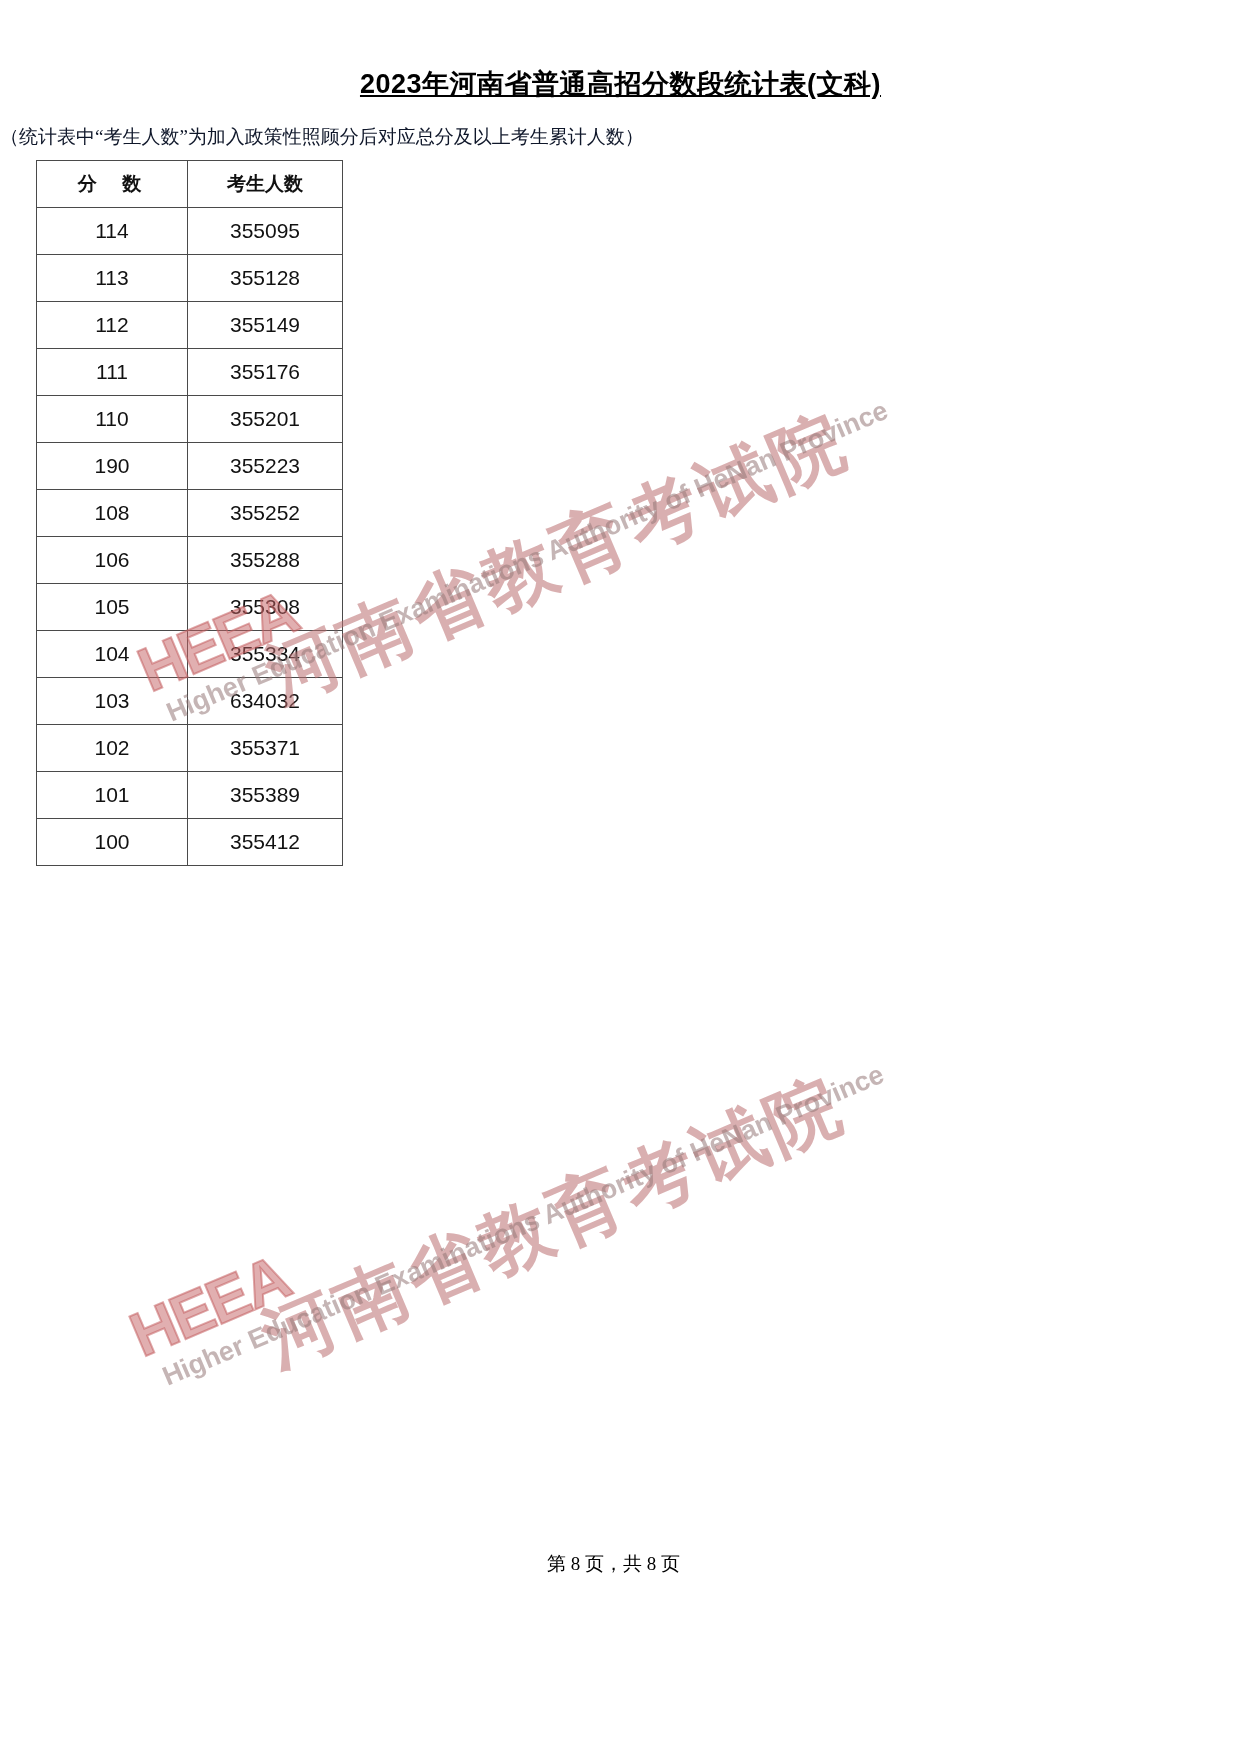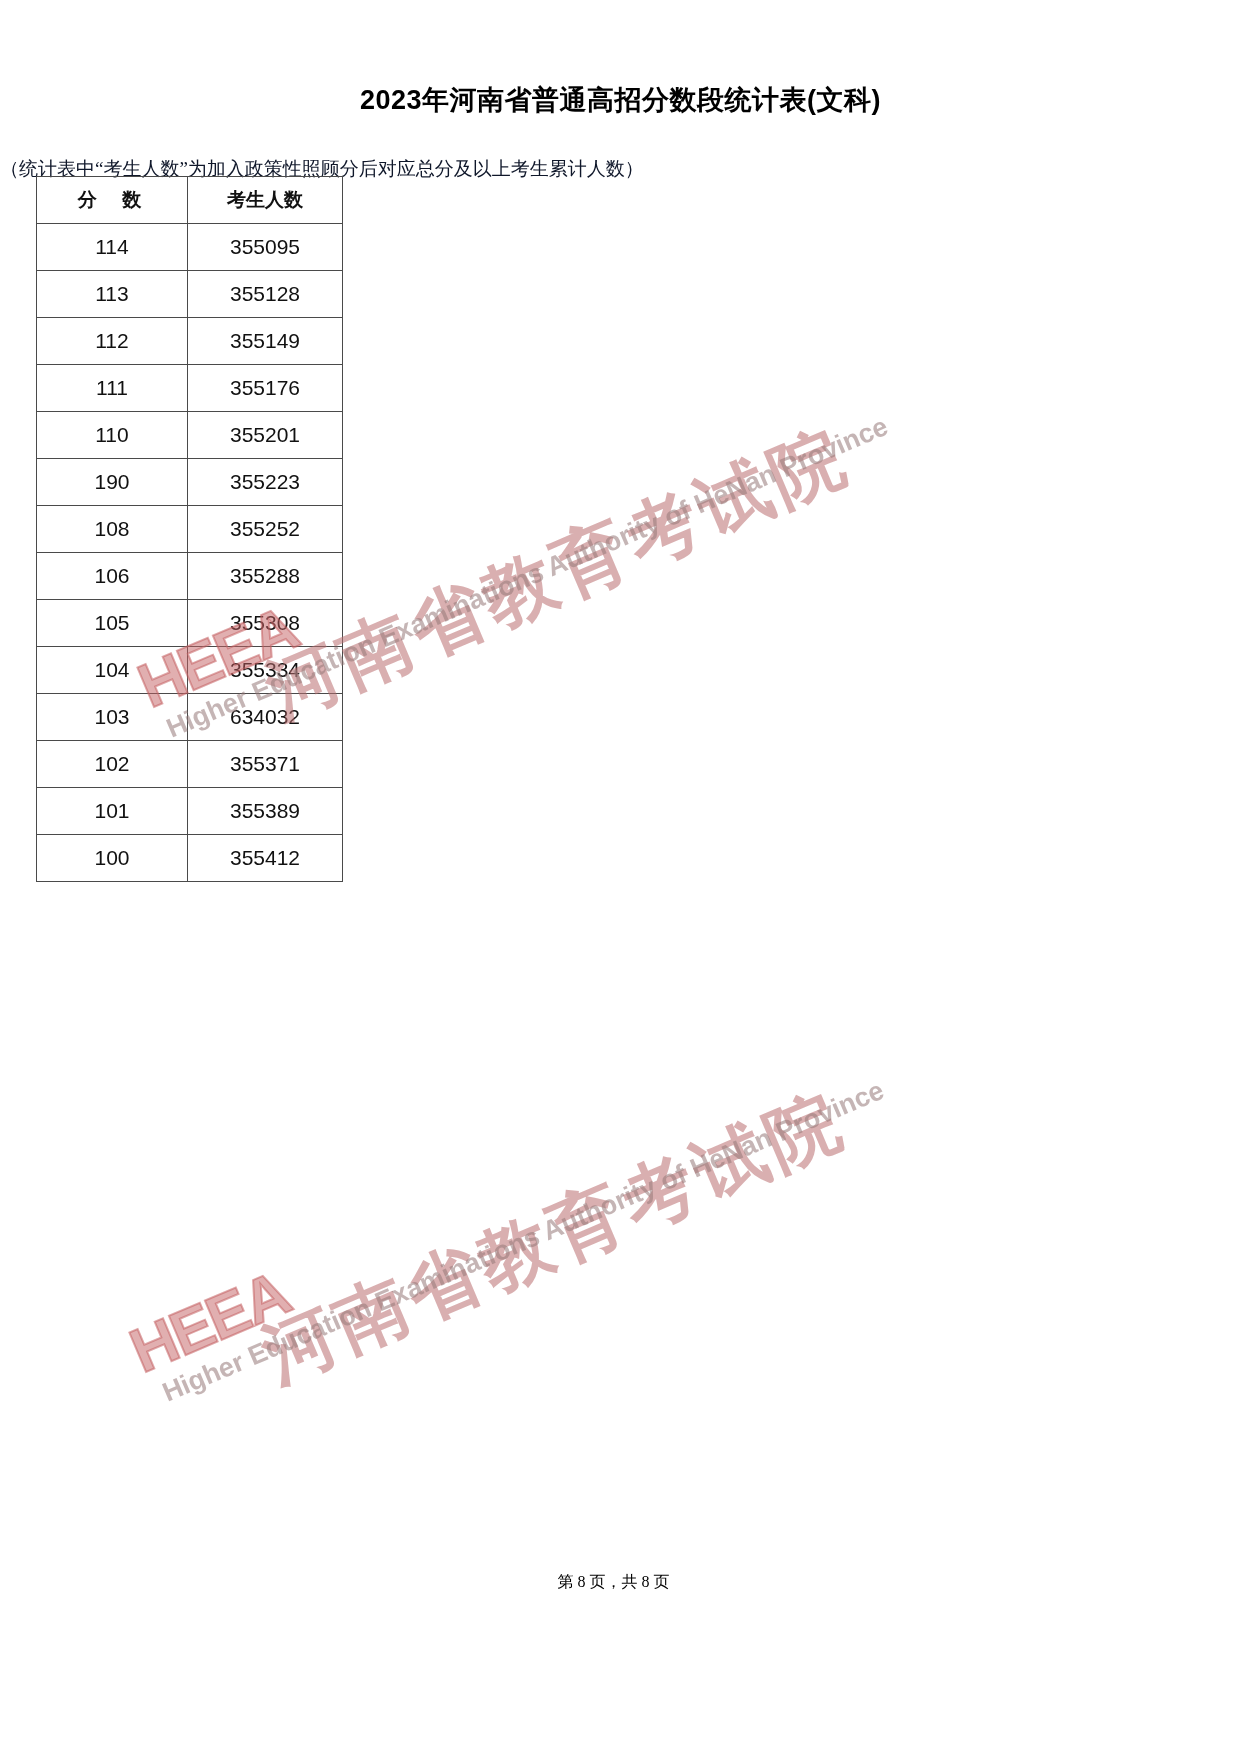--- a/index.html
+++ b/index.html
@@ -18,23 +18,24 @@
     position: relative;
     width: 1241px;
     height: 1755px;
   }
   .doc-title {
     text-align: center;
     font-family: "Liberation Sans", "DejaVu Sans", sans-serif;
     font-weight: bold;
     font-size: 27px;
     letter-spacing: 0.5px;
-    margin: 16px;
+    margin: 0;
     padding-top: 66px;
     color: #000;
+    text-decoration: underline;
   }
   .doc-subtitle {
     text-align: left;
     font-family: "Liberation Serif", "DejaVu Serif", serif;
     font-size: 19px;
     margin: 0;
     padding-top: 22px;
     color: #0f172a;
   }
   .table-wrap {
@@ -73,21 +74,21 @@
     padding-left: 5px;
     margin-top: 44px;
   }
   .footer {
     position: absolute;
     left: 0;
     right: 14px;
     bottom: 178px;
     text-align: center;
     font-family: "Liberation Serif", "DejaVu Serif", serif;
-    font-size: 16px;
+    font-size: 19px;
     color: #000;
   }
   
   .watermark {
     position: absolute;
     transform-origin: left top;
     pointer-events: none;
     user-select: none;
     white-space: nowrap;
   }

